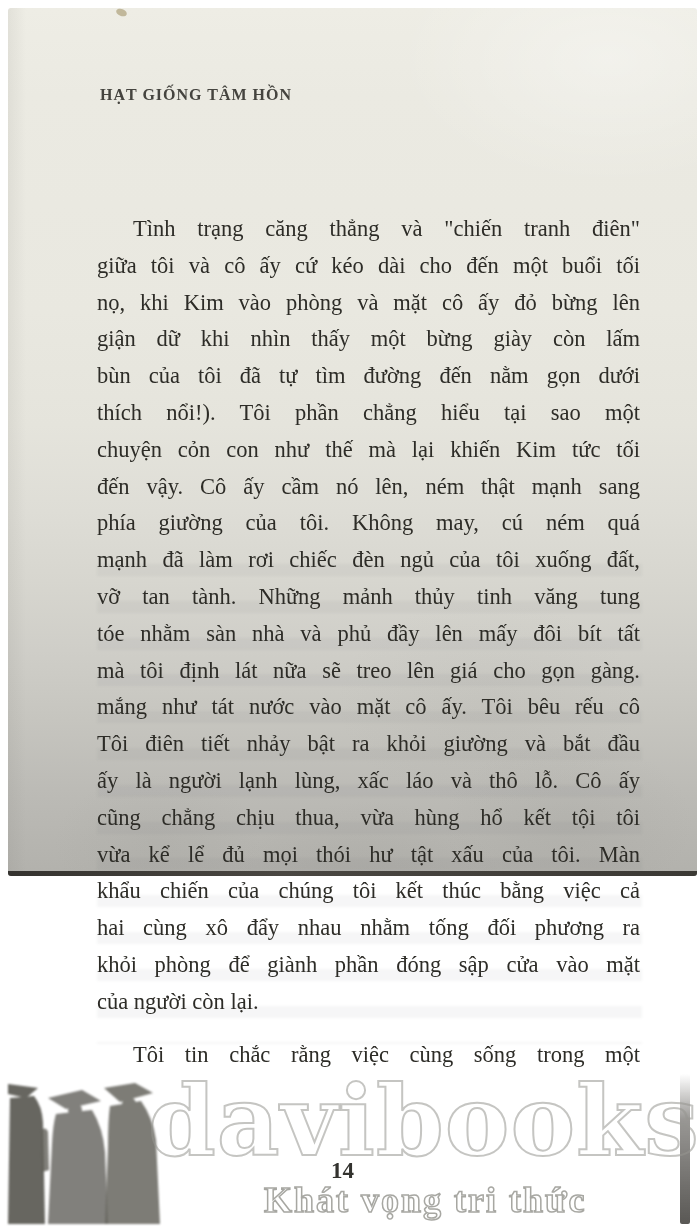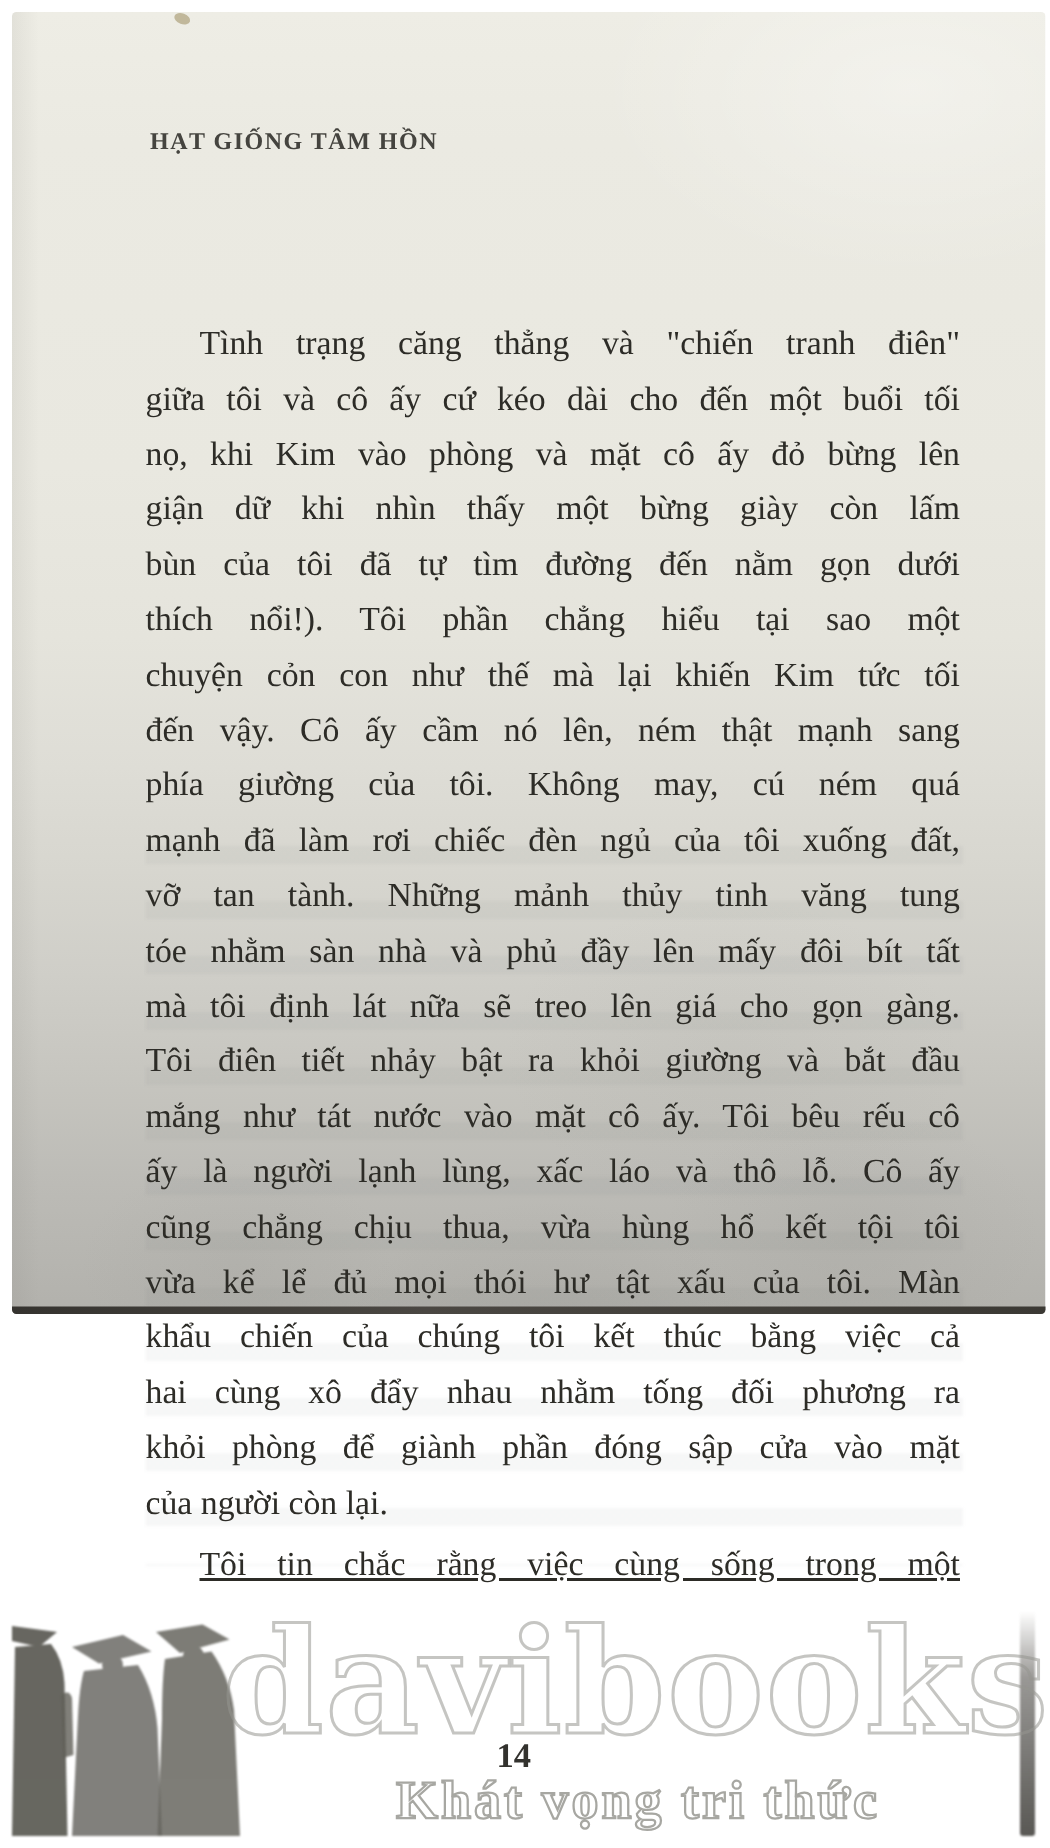--- a/index.html
+++ b/index.html
@@ -64,21 +64,21 @@
   .running-head {
     position:absolute; left:92px; top:78px;
     font-size:16px; font-weight:600; letter-spacing:1px;
     color:#45443f; z-index:4;
   }
   .body-text {
     position:absolute; left:89px; top:203px; width:543px;
     font-size:22.5px; line-height:36.8px; color:#2d2c27;
     z-index:4;
   }
-  .paragraph + .paragraph { margin-top:4px;text-decoration:underline; }
+  .paragraph + .paragraph { margin-top:16px; }
   .line { text-align:justify; text-align-last:justify; }
   .line.indent { text-indent:36px; }
   .line.unjustified-last { text-align-last:left; }
   .page-number {
     position:absolute; left:323px; top:1150px; width:60px;
     text-align:left; font-size:23px; font-weight:600;
     color:#33322e; z-index:6;
   }
   
   .wm-brand {
@@ -121,22 +121,22 @@
         <div class="line">giận dữ khi nhìn thấy một bừng giày còn lấm</div>
         <div class="line">bùn của tôi đã tự tìm đường đến nằm gọn dưới</div>
         <div class="line">thích nổi!). Tôi phần chẳng hiểu tại sao một</div>
         <div class="line">chuyện cỏn con như thế mà lại khiến Kim tức tối</div>
         <div class="line">đến vậy. Cô ấy cầm nó lên, ném thật mạnh sang</div>
         <div class="line">phía giường của tôi. Không may, cú ném quá</div>
         <div class="line">mạnh đã làm rơi chiếc đèn ngủ của tôi xuống đất,</div>
         <div class="line">vỡ tan tành. Những mảnh thủy tinh văng tung</div>
         <div class="line">tóe nhằm sàn nhà và phủ đầy lên mấy đôi bít tất</div>
         <div class="line">mà tôi định lát nữa sẽ treo lên giá cho gọn gàng.</div>
+        <div class="line">mắng như tát nước vào mặt cô ấy. Tôi bêu rếu cô</div>
         <div class="line">Tôi điên tiết nhảy bật ra khỏi giường và bắt đầu</div>
-        <div class="line">mắng như tát nước vào mặt cô ấy. Tôi bêu rếu cô</div>
         <div class="line">ấy là người lạnh lùng, xấc láo và thô lỗ. Cô ấy</div>
         <div class="line">cũng chẳng chịu thua, vừa hùng hổ kết tội tôi</div>
         <div class="line">vừa kể lể đủ mọi thói hư tật xấu của tôi. Màn</div>
         <div class="line">khẩu chiến của chúng tôi kết thúc bằng việc cả</div>
         <div class="line">hai cùng xô đẩy nhau nhằm tống đối phương ra</div>
         <div class="line">khỏi phòng để giành phần đóng sập cửa vào mặt</div>
         <div class="line unjustified-last">của người còn lại.</div>
       </div>
       <div class="paragraph">
         <div class="line indent">Tôi tin chắc rằng việc cùng sống trong một</div>

